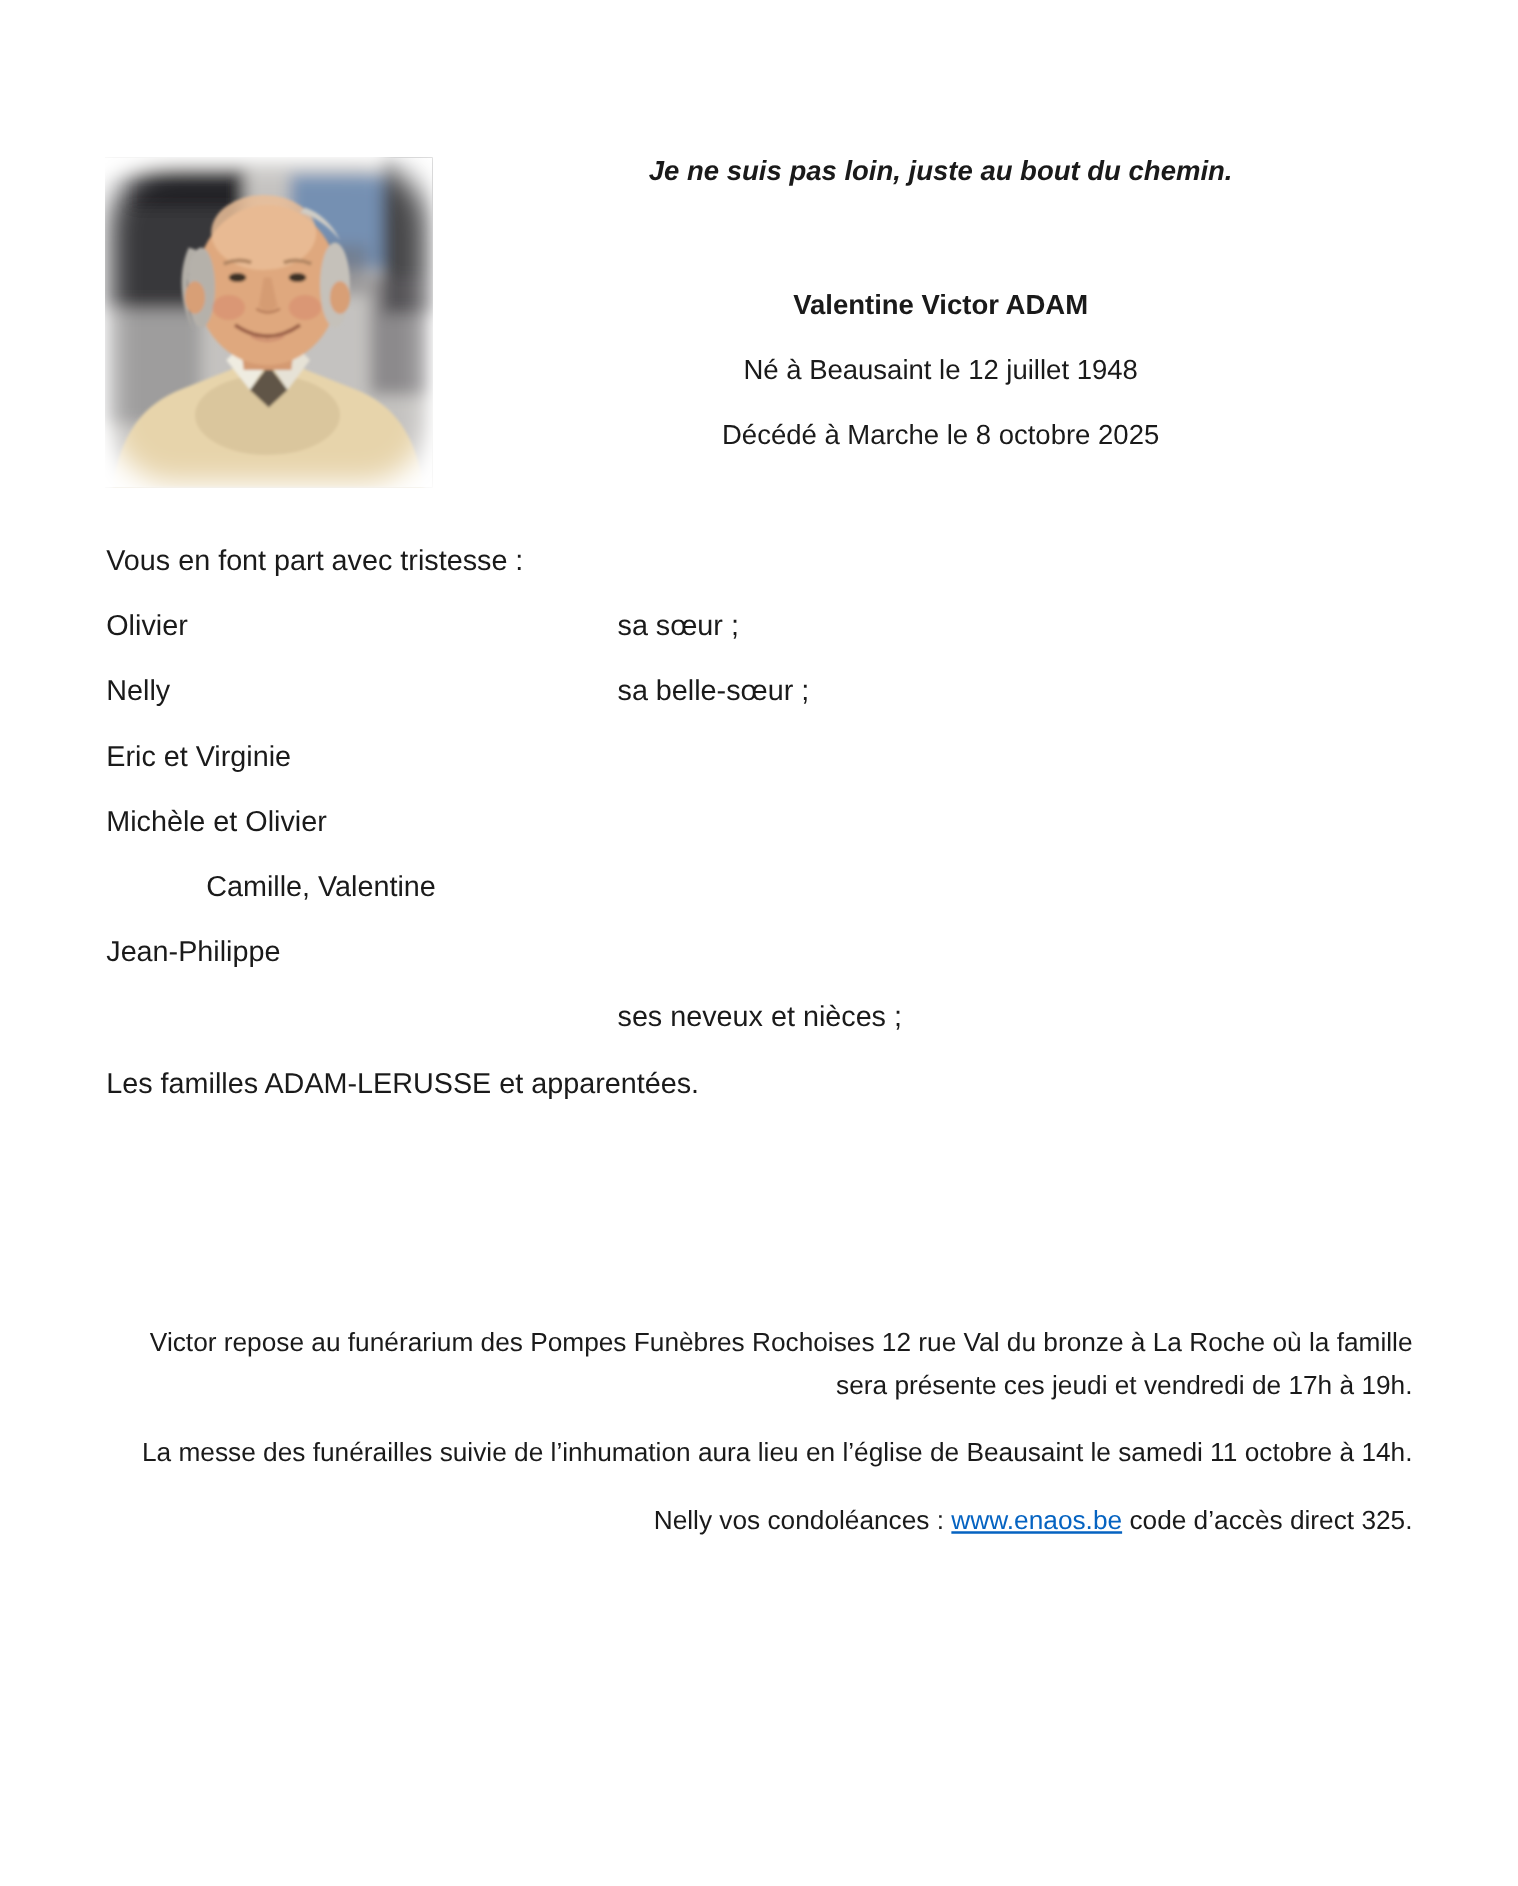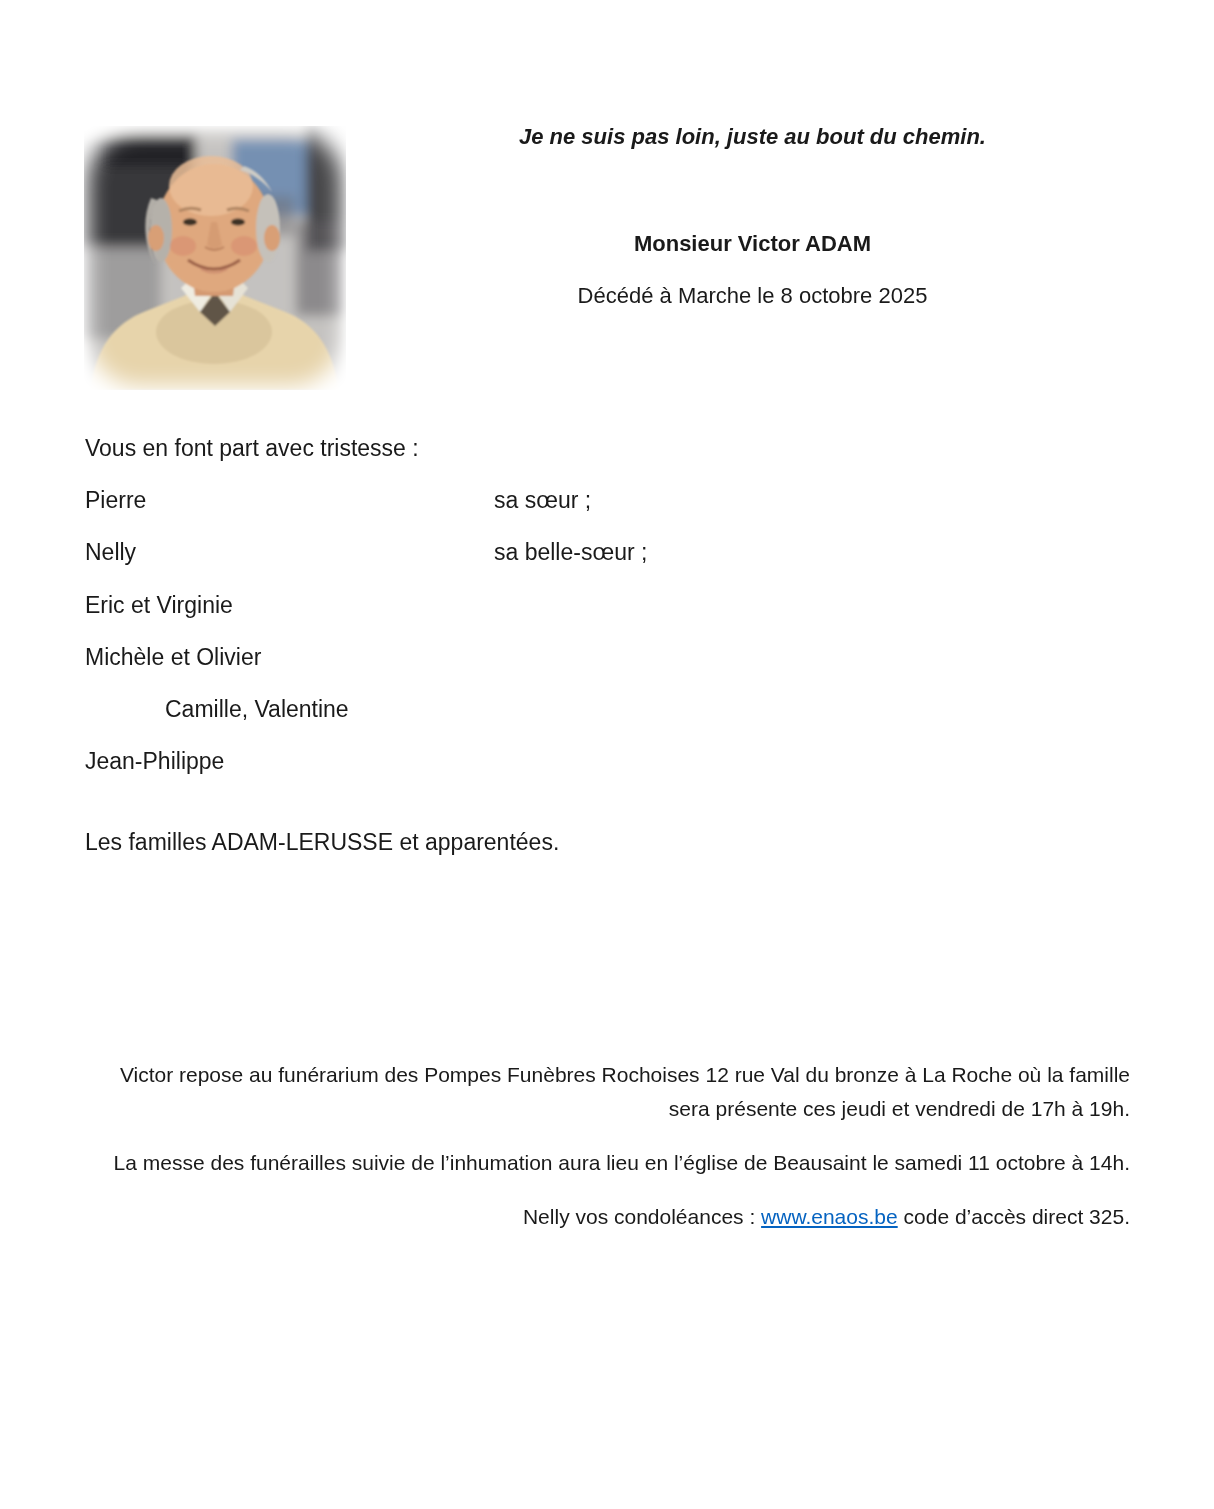--- a/index.html
+++ b/index.html
@@ -136,29 +136,30 @@
         <path d="M104,134 Q130,152 156,134" stroke="#9a5f47" stroke-width="3" fill="none"></path>
         <path d="M117,143 Q130,150 143,143" stroke="#c4826a" stroke-width="2" fill="none" opacity="0.7"></path>
       </g>
 
       <rect x="-29" y="-29" width="320" height="322" rx="85" fill="none" stroke="#ffffff" stroke-width="66" filter="url(#blurEdge)"></rect>
     </svg>
   </div>
 
   <div class="header-block">
     <p class="quote">Je ne suis pas loin, juste au bout du chemin.</p>
-    <p class="dname">Monsieur Victor ADAM</p>
+    <p class="dname">Valentine Victor ADAM</p>
+    <p class="dbirth">Né à Beausaint le 12 juillet 1948</p>
     <p class="ddeath">Décédé à Marche le 8 octobre 2025</p>
   </div>
 
   <div class="family-block">
     <div class="intro-row">Vous en font part avec tristesse :</div>
 
     <div class="fam-row">
-      <span class="fam-name">Pierre</span>
+      <span class="fam-name">Olivier</span>
       <span class="fam-rel">sa sœur ;</span>
     </div>
     <div class="fam-row">
       <span class="fam-name">Nelly</span>
       <span class="fam-rel">sa belle-sœur ;</span>
     </div>
     <div class="fam-row">
       <span class="fam-name">Eric et Virginie</span>
       <span class="fam-rel"></span>
     </div>
@@ -170,20 +171,21 @@
       <span class="fam-name">Camille, Valentine</span>
       <span class="fam-rel"></span>
     </div>
     <div class="fam-row">
       <span class="fam-name">Jean-Philippe</span>
       <span class="fam-rel"></span>
     </div>
 
     <div class="fam-row">
       <span class="fam-name"></span>
+      <span class="fam-rel">ses neveux et nièces ;</span>
     </div>
 
     <div class="families-row">Les familles ADAM-LERUSSE et apparentées.</div>
   </div>
 
   <div class="bottom-block">
     <p>Victor repose au funérarium des Pompes Funèbres Rochoises 12 rue Val du bronze à La Roche où la famille sera présente ces jeudi et vendredi de 17h à 19h.</p>
     <p>La messe des funérailles suivie de l’inhumation aura lieu en l’église de Beausaint le samedi 11 octobre à 14h.</p>
     <p><span>Nelly vos condoléances : </span><a class="link">www.enaos.be</a><span> code d’accès direct 325.</span></p>
   </div>

